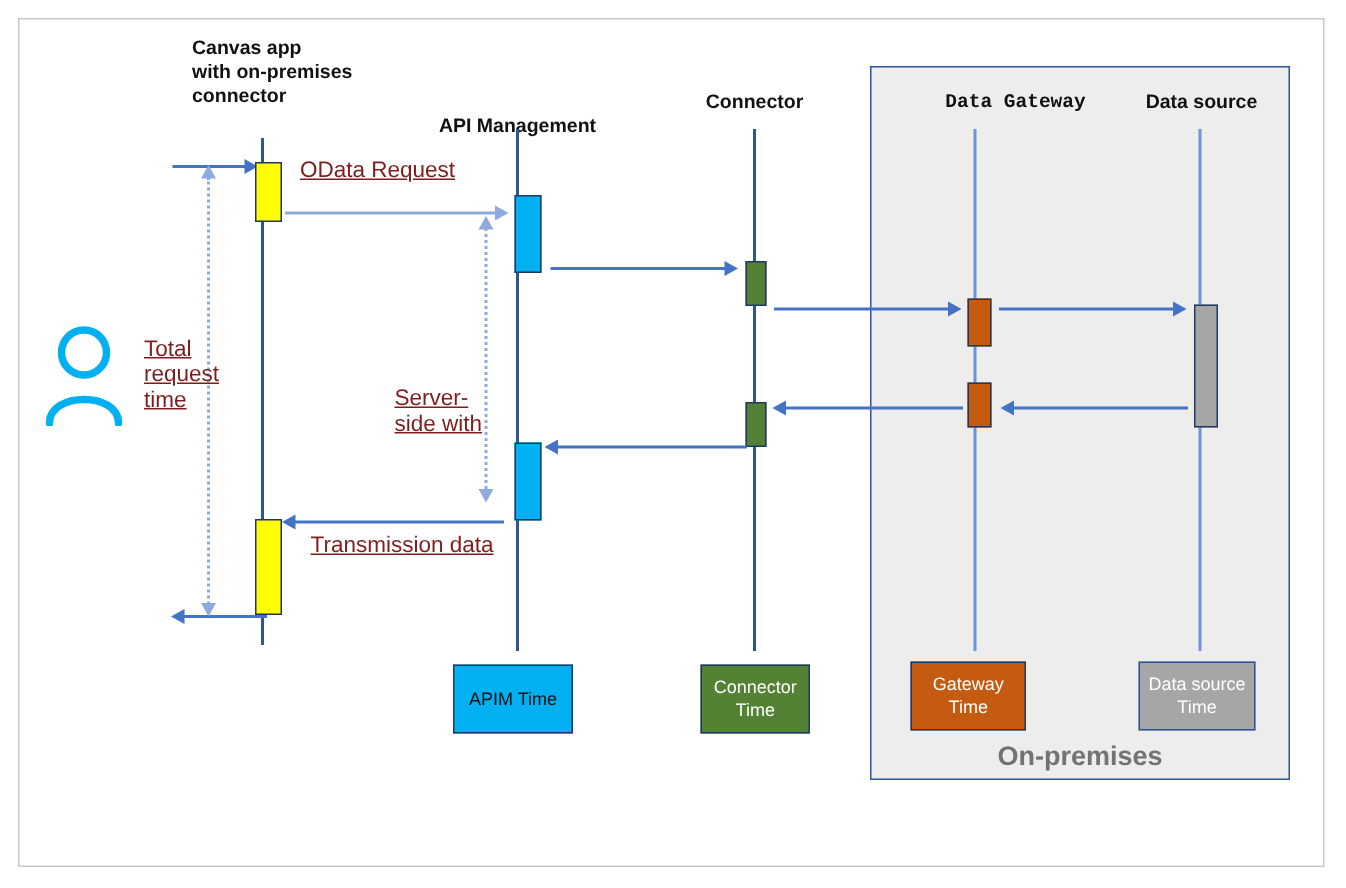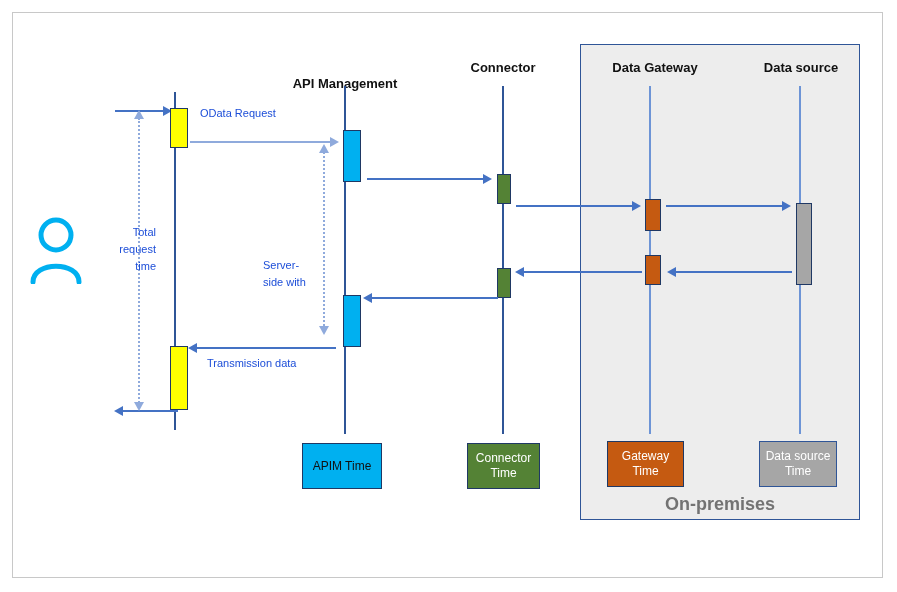--- a/index.html
+++ b/index.html
@@ -103,23 +103,24 @@
     border-top: 0;
   }
   .arrow-head.down {
     border-left: 5px solid transparent;
     border-right: 5px solid transparent;
     border-top: 9px solid #8faadc;
     border-bottom: 0;
   }
   .note {
     position: absolute;
-    font-size: 11px;
-    color: #1d4ed8;
+    font-size: 15px;
+    color: #7f1d1d;
     line-height: 17px;
+    text-decoration: underline;
   }
   .legend-box {
     position: absolute;
     border: 1.5px solid;
     box-sizing: border-box;
     display: flex;
     align-items: center;
     justify-content: center;
     text-align: center;
     font-size: 12px;
@@ -173,23 +174,28 @@
 </head>
 <body>
 
 <div id="canvas">
 
   <div class="outer-border"></div>
 
   <div class="onprem-box"></div>
   <div class="onprem-label">On-premises</div>
 
+  <div class="col-header" style="left:128px; top:24px; width:140px; text-align:left;">
+    <div>Canvas app</div>
+    <div>with on-premises</div>
+    <div>connector</div>
+  </div>
   <div class="col-header" style="left:268px; top:76px; width:154px;">API Management</div>
   <div class="col-header" style="left:440px; top:60px; width:126px;">Connector</div>
-  <div class="col-header" style="left:590px; top:60px; width:130px;">Data Gateway</div>
+  <div class="col-header" style="left:612px; top:60px; width:130px;font-family:Liberation Mono, monospace;">Data Gateway</div>
   <div class="col-header" style="left:738px; top:60px; width:126px;">Data source</div>
 
   <div class="lifeline" style="left:174px; top:92px; height:338px;"></div>
   <div class="lifeline" style="left:344px; top:86px; height:348px;"></div>
   <div class="lifeline" style="left:502px; top:86px; height:348px;"></div>
   <div class="lifeline pale" style="left:649px; top:86px; height:348px;"></div>
   <div class="lifeline pale" style="left:799px; top:86px; height:348px;"></div>
 
   <svg class="user-icon" viewBox="0 0 56 68">
     <circle cx="28" cy="19" r="15" fill="none" stroke="#00b0f0" stroke-width="5"></circle>
@@ -234,21 +240,21 @@
   <div class="msg-line" style="left:196px; top:347px; width:140px;"></div>
   <div class="arrow-head left" style="left:188px; top:343px;"></div>
   <div class="note" style="left:207px; top:355px;">Transmission data</div>
 
   <div class="msg-line" style="left:122px; top:410px; width:56px;"></div>
   <div class="arrow-head left" style="left:114px; top:406px;"></div>
 
   <div class="dotted-v" style="left:138px; top:118px; height:288px;"></div>
   <div class="arrow-head up" style="left:134px; top:110px;"></div>
   <div class="arrow-head down" style="left:134px; top:402px;"></div>
-  <div class="note" style="left:96px; top:224px; width:60px;text-align:right;">
+  <div class="note" style="left:96px; top:224px; width:60px;">
     <div>Total</div>
     <div>request</div>
     <div>time</div>
   </div>
 
   <div class="dotted-v" style="left:323px; top:152px; height:178px;"></div>
   <div class="arrow-head up" style="left:319px; top:144px;"></div>
   <div class="arrow-head down" style="left:319px; top:326px;"></div>
   <div class="note" style="left:263px; top:221px; width:64px;margin-top:36px;">
     <div>Server-</div>

